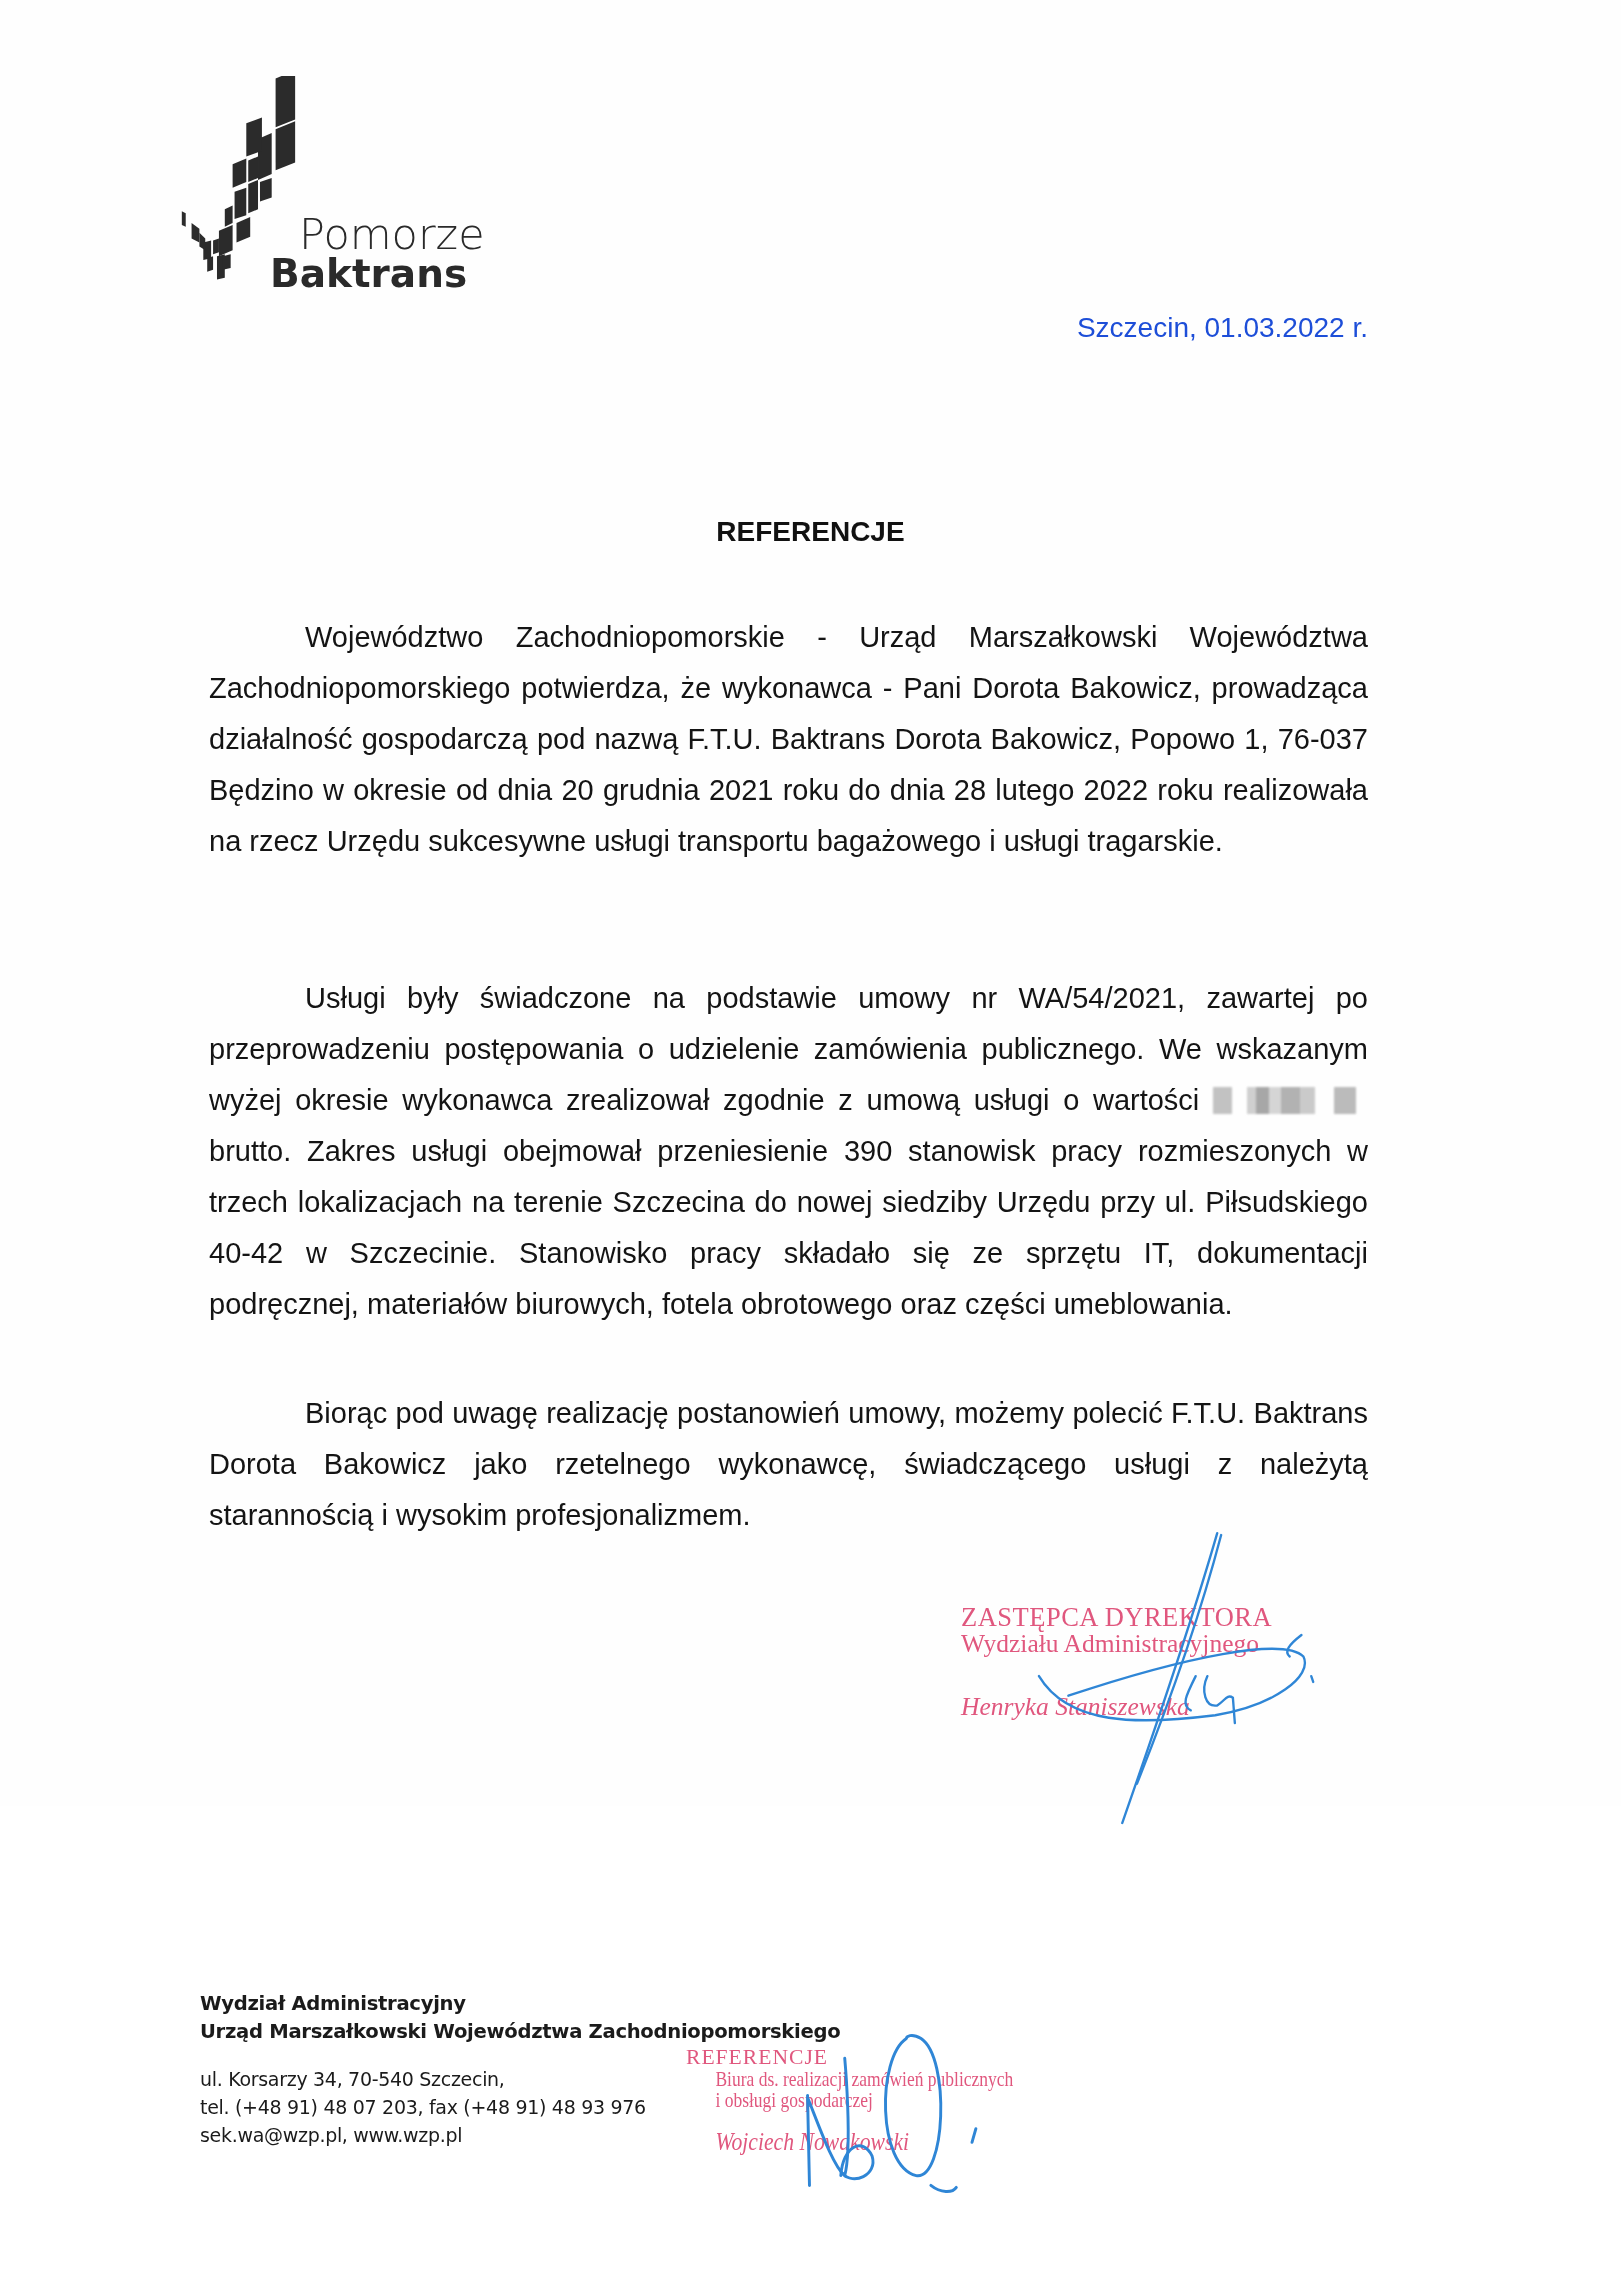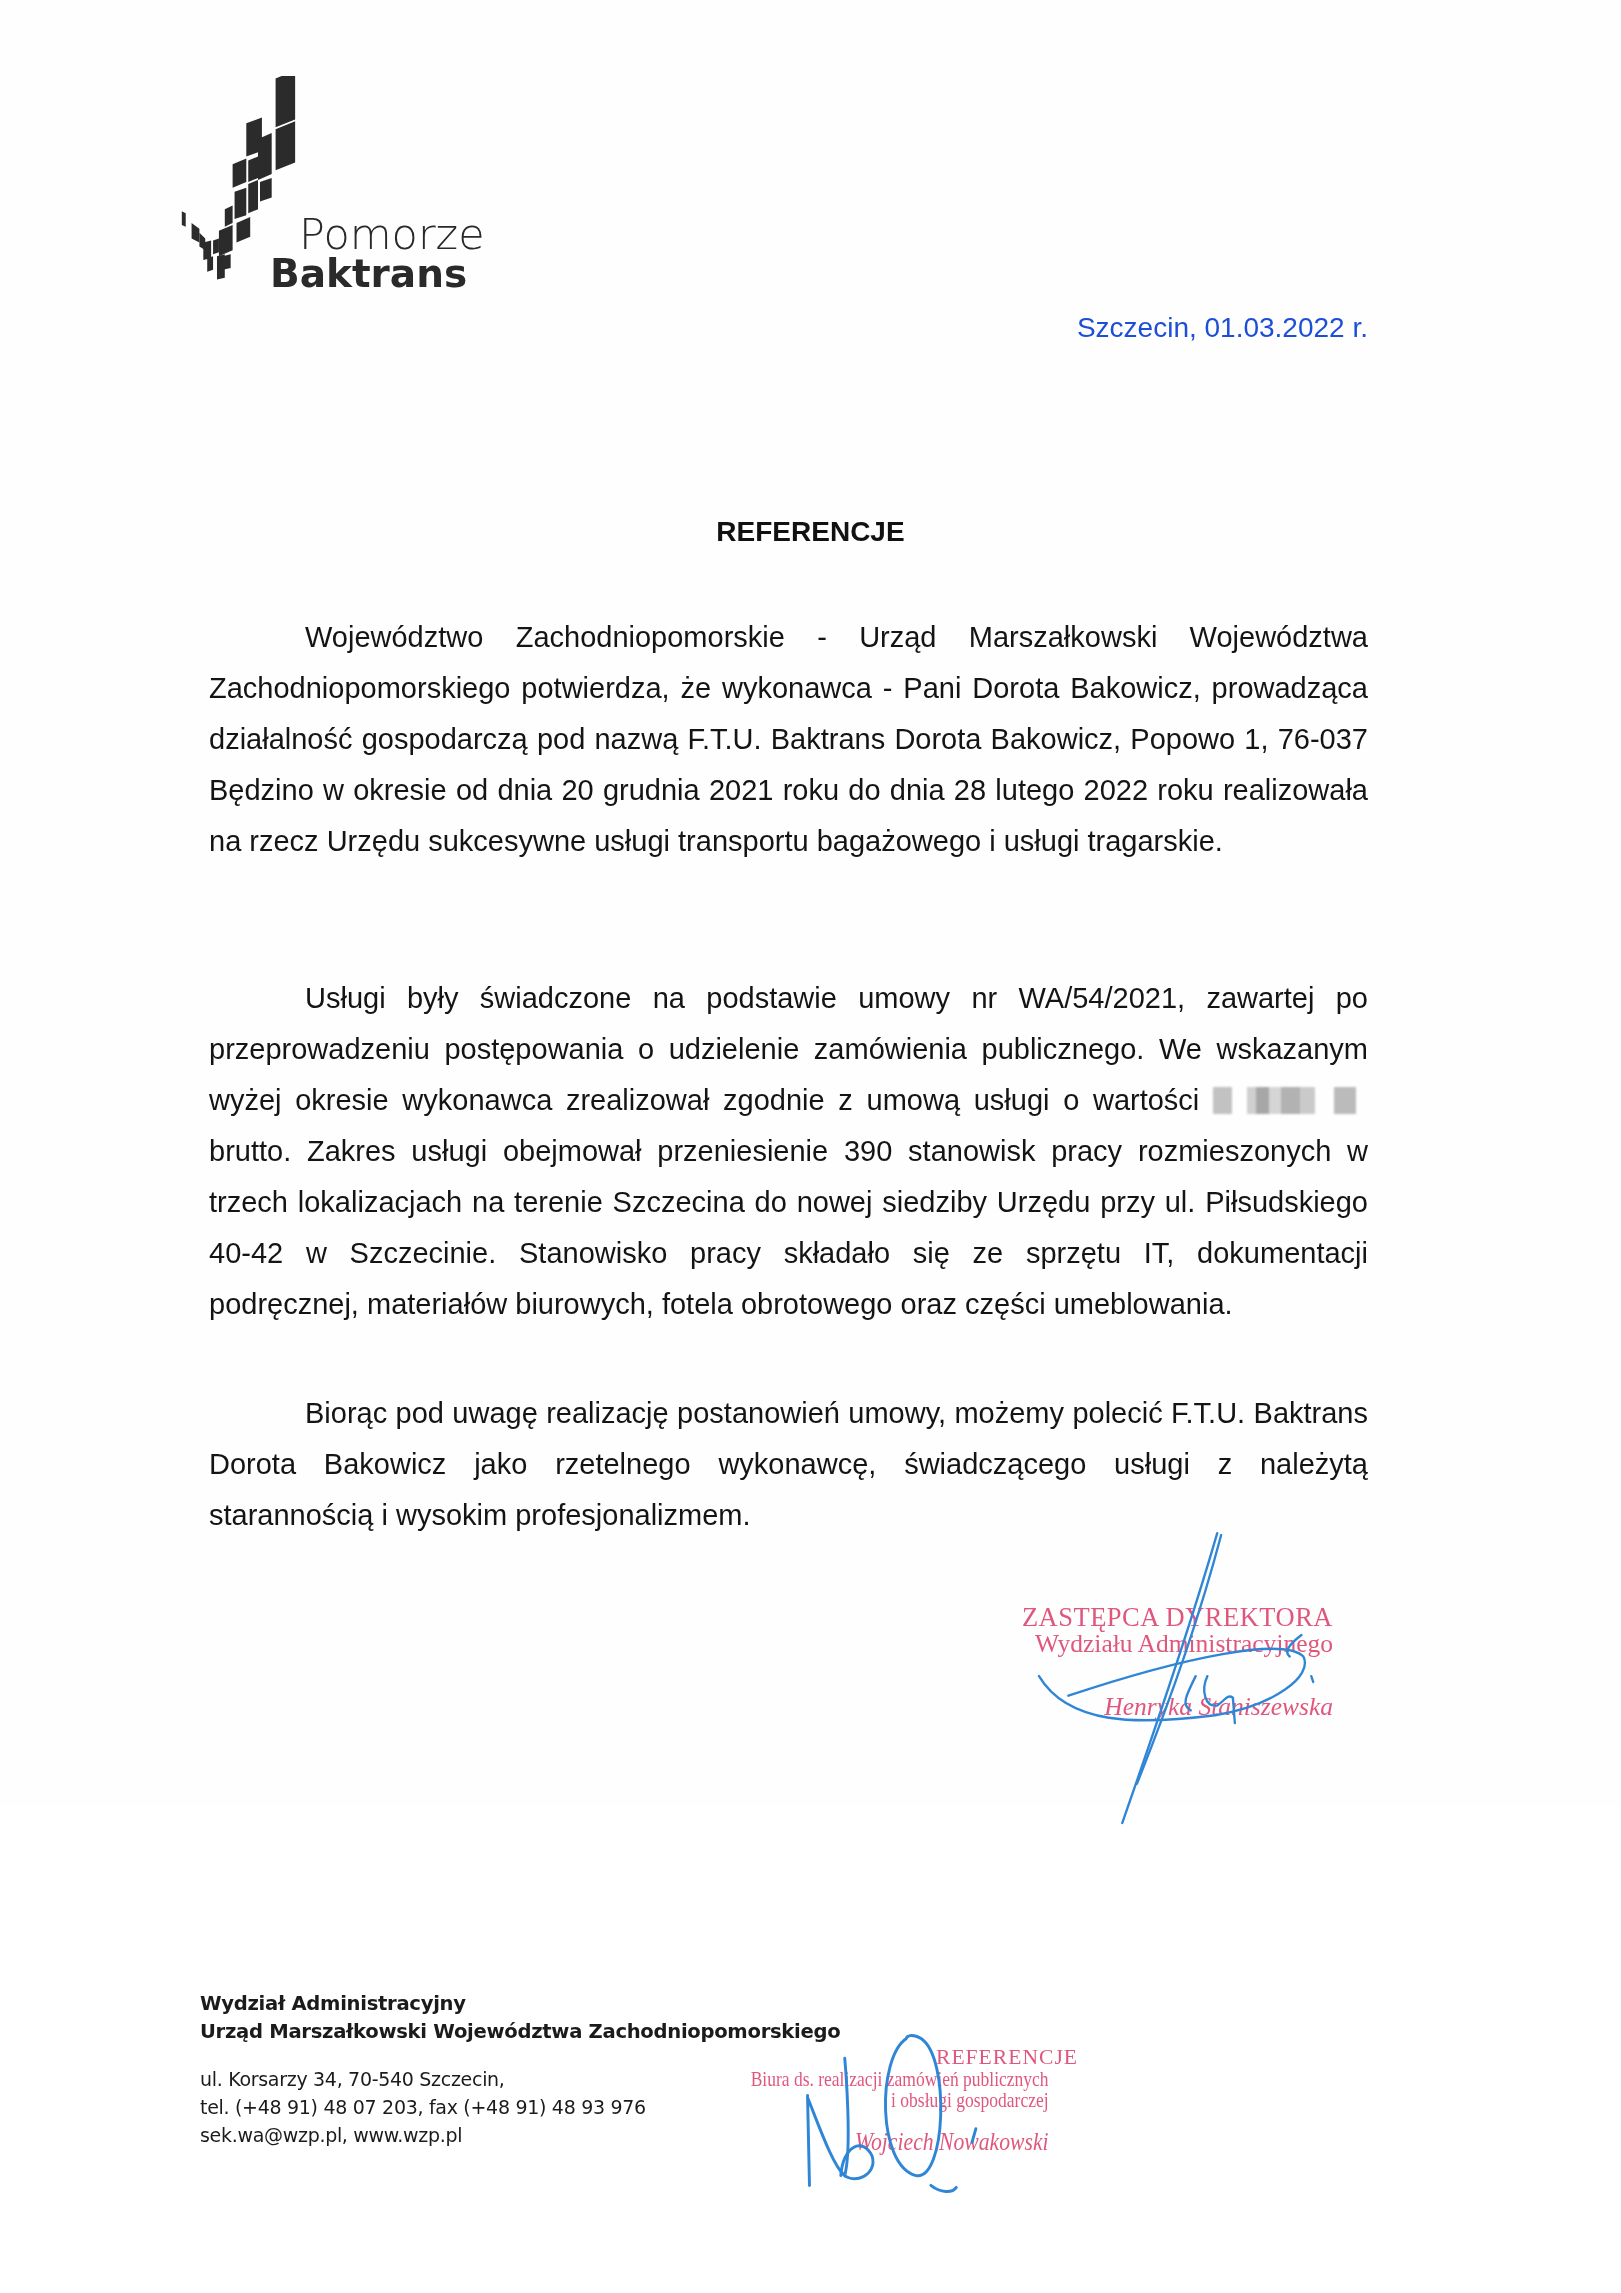--- a/index.html
+++ b/index.html
@@ -27,21 +27,21 @@
   .p2 { top: 973px; }
   .p3 { top: 1388px; }
 
   .redacted { display: inline-block; width: 155px; height: 27.4px; vertical-align: -3.9px;
               background:
                 linear-gradient(90deg, #b8b8b8 0 12%, transparent 12% 22%, #c8c8c8 22% 28%, #999 28% 36%,
                 #cfcfcf 36% 44%, #a5a5a5 44% 56%, #c2c2c2 56% 66%, transparent 66% 78%, #b0b0b0 78% 92%, transparent 92%);
               opacity: .85; filter: blur(1px); }
 
   
-  .stamp { position: absolute; font-family: "Liberation Serif", serif; color: #e0577e; text-align: right; }
+  .stamp { position: absolute; font-family: "Liberation Serif", serif; color: #e0577e; text-align: left; }
   .stamp1 { left: 961px; top: 1604px; width: 372px; }
   .stamp1 .s-title { font-size: 26.5px; letter-spacing: 0.5px; line-height: 27.4px; }
   .stamp1 .s-dept { font-size: 25.5px; line-height: 25.5px; }
   .stamp1 .s-name { font-size: 25.5px; font-style: italic; margin-top: 35px; }
 
   .stamp2 { left: 686px; top: 2047px; width: 392px; }
   .stamp2 .s-title { font-size: 21.6px; letter-spacing: 1px; line-height: 21.6px; }
   .stamp2 .s-dept { font-size: 20.6px; line-height: 21.6px; transform: scaleX(0.85); }
   .stamp2 .s-name { font-size: 25.5px; font-style: italic; margin-top: 15.7px; transform: scaleX(0.85); }
 

